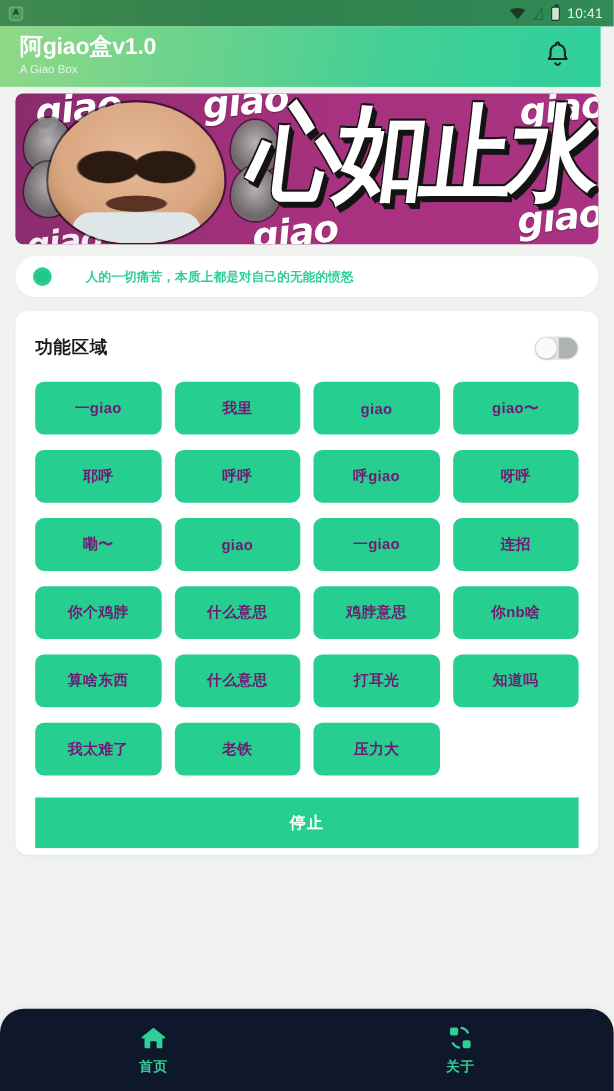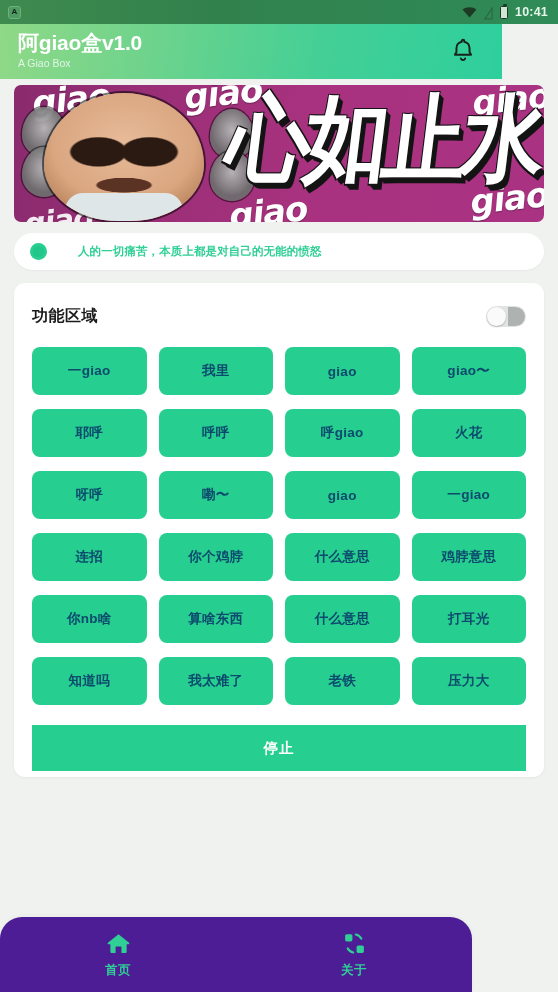--- a/index.html
+++ b/index.html
@@ -25,25 +25,25 @@
     background:#4f9a62;border:1px solid #6fb07f;
     display:flex;align-items:center;justify-content:center;
     font-size:8px;font-weight:bold;color:#0d2a14;line-height:1;
   }
   .sb-right{display:flex;align-items:center;gap:7px;}
   .ic-wifi{width:15px;height:11px;position:relative;}
   .ic-wifi svg{display:block;}
   .ic-sig{width:9px;height:13px;position:relative;opacity:.45;}
   .ic-batt{width:8px;height:13px;border:1.2px solid #1d3a24;border-radius:1.5px;position:relative;background:#cfe6d5;}
   .ic-batt:before{content:"";position:absolute;top:-3px;left:2px;width:4px;height:2px;background:#1d3a24;border-radius:1px;}
-  .sb-time{font-size:12.5px;font-weight:bold;color:#e6f5ea;letter-spacing:.2px;}
+  .sb-time{font-size:12.5px;font-weight:normal;color:#e6f5ea;letter-spacing:.2px;}
 
   
   .header{
-    height:55px;width:502px;
+    height:55px;width:546px;
     background:linear-gradient(100deg,#8fd987 0%,#6ed38c 30%,#43cf96 65%,#2ecf9d 100%);
     display:flex;align-items:center;
     padding:0 22px 0 18px;
     position:relative;
   }
   .h-titles{flex:1;display:flex;flex-direction:column;justify-content:center;}
   .h-title{
     font-size:21px;font-weight:bold;color:#ffffff;line-height:1.05;
     letter-spacing:-.2px;
   }
@@ -148,36 +148,36 @@
     position:absolute;right:1px;top:1px;width:17px;height:19px;border-radius:0 10px 10px 0;
     background:#aeb2b0;
   }
 
   .grid{
     display:grid;grid-template-columns:repeat(4,1fr);gap:14px 12px;margin-top:14px;
   }
   .gbtn{
     height:48px;border-radius:8px;background:#26ce8f;
     display:flex;align-items:center;justify-content:center;
-    color:#0c4a6e;font-size:13.5px;font-weight:bold;letter-spacing:.3px;
+    color:#701a75;font-size:13.5px;font-weight:bold;letter-spacing:.3px;
     cursor:pointer;border:none;
     font-family:"Liberation Sans","DejaVu Sans",sans-serif;
   }
   .stop-btn{
     margin-top:20px;width:100%;height:46px;border-radius:0;background:#26ce8f;
     display:flex;align-items:center;justify-content:center;
     color:#fff;font-size:14.5px;font-weight:bold;letter-spacing:1px;
     cursor:pointer;border:none;
     font-family:"Liberation Sans","DejaVu Sans",sans-serif;
   }
 
   
   .bottomnav{
-    position:absolute;left:0;bottom:0;width:472px;height:75px;
-    background:#4c1d95;border-radius:22px 22px 0 0;
+    position:absolute;left:0;bottom:0;width:558px;height:75px;
+    background:#0f172a;border-radius:22px 22px 0 0;
     display:flex;align-items:flex-end;
     box-shadow:0 -1px 4px rgba(0,0,0,.04);
   }
   .navitem{
     flex:1;display:flex;flex-direction:column;align-items:center;justify-content:center;
     gap:5px;cursor:pointer;height:100%;
   }
   .navlabel{font-size:12.5px;color:#2fcf95;font-weight:bold;letter-spacing:.6px;}
   .navicon{width:26px;height:26px;display:flex;align-items:center;justify-content:center;}
 </style>
@@ -251,21 +251,20 @@
     </span>
   </div>
   <div class="grid" id="grid">
       <div class="gbtn">一giao</div>
       <div class="gbtn">我里</div>
       <div class="gbtn">giao</div>
       <div class="gbtn">giao〜</div>
       <div class="gbtn">耶呼</div>
       <div class="gbtn">呼呼</div>
       <div class="gbtn">呼giao</div>
-      <div class="gbtn">火花</div>
       <div class="gbtn">呀呼</div>
       <div class="gbtn">嘞〜</div>
       <div class="gbtn">giao</div>
       <div class="gbtn">一giao</div>
       <div class="gbtn">连招</div>
       <div class="gbtn">你个鸡脖</div>
       <div class="gbtn">什么意思</div>
       <div class="gbtn">鸡脖意思</div>
       <div class="gbtn">你nb啥</div>
       <div class="gbtn">算啥东西</div>

